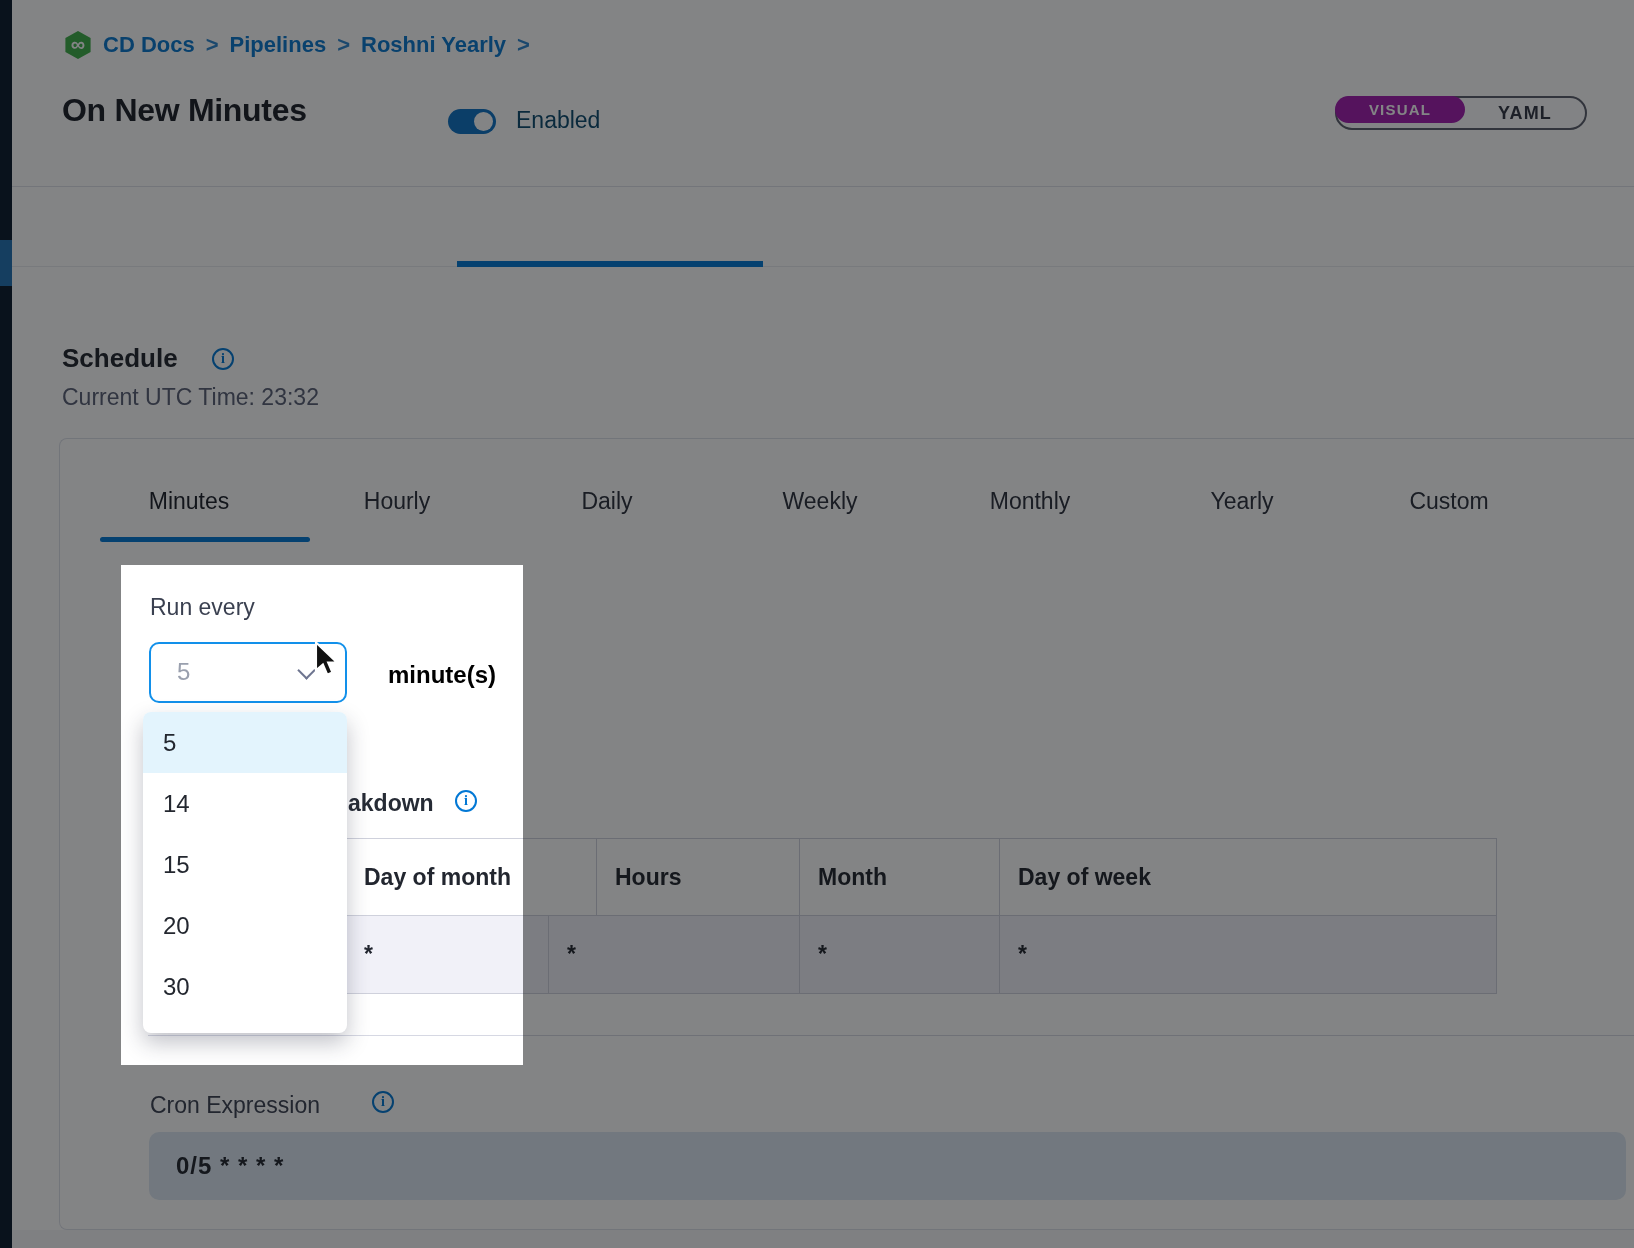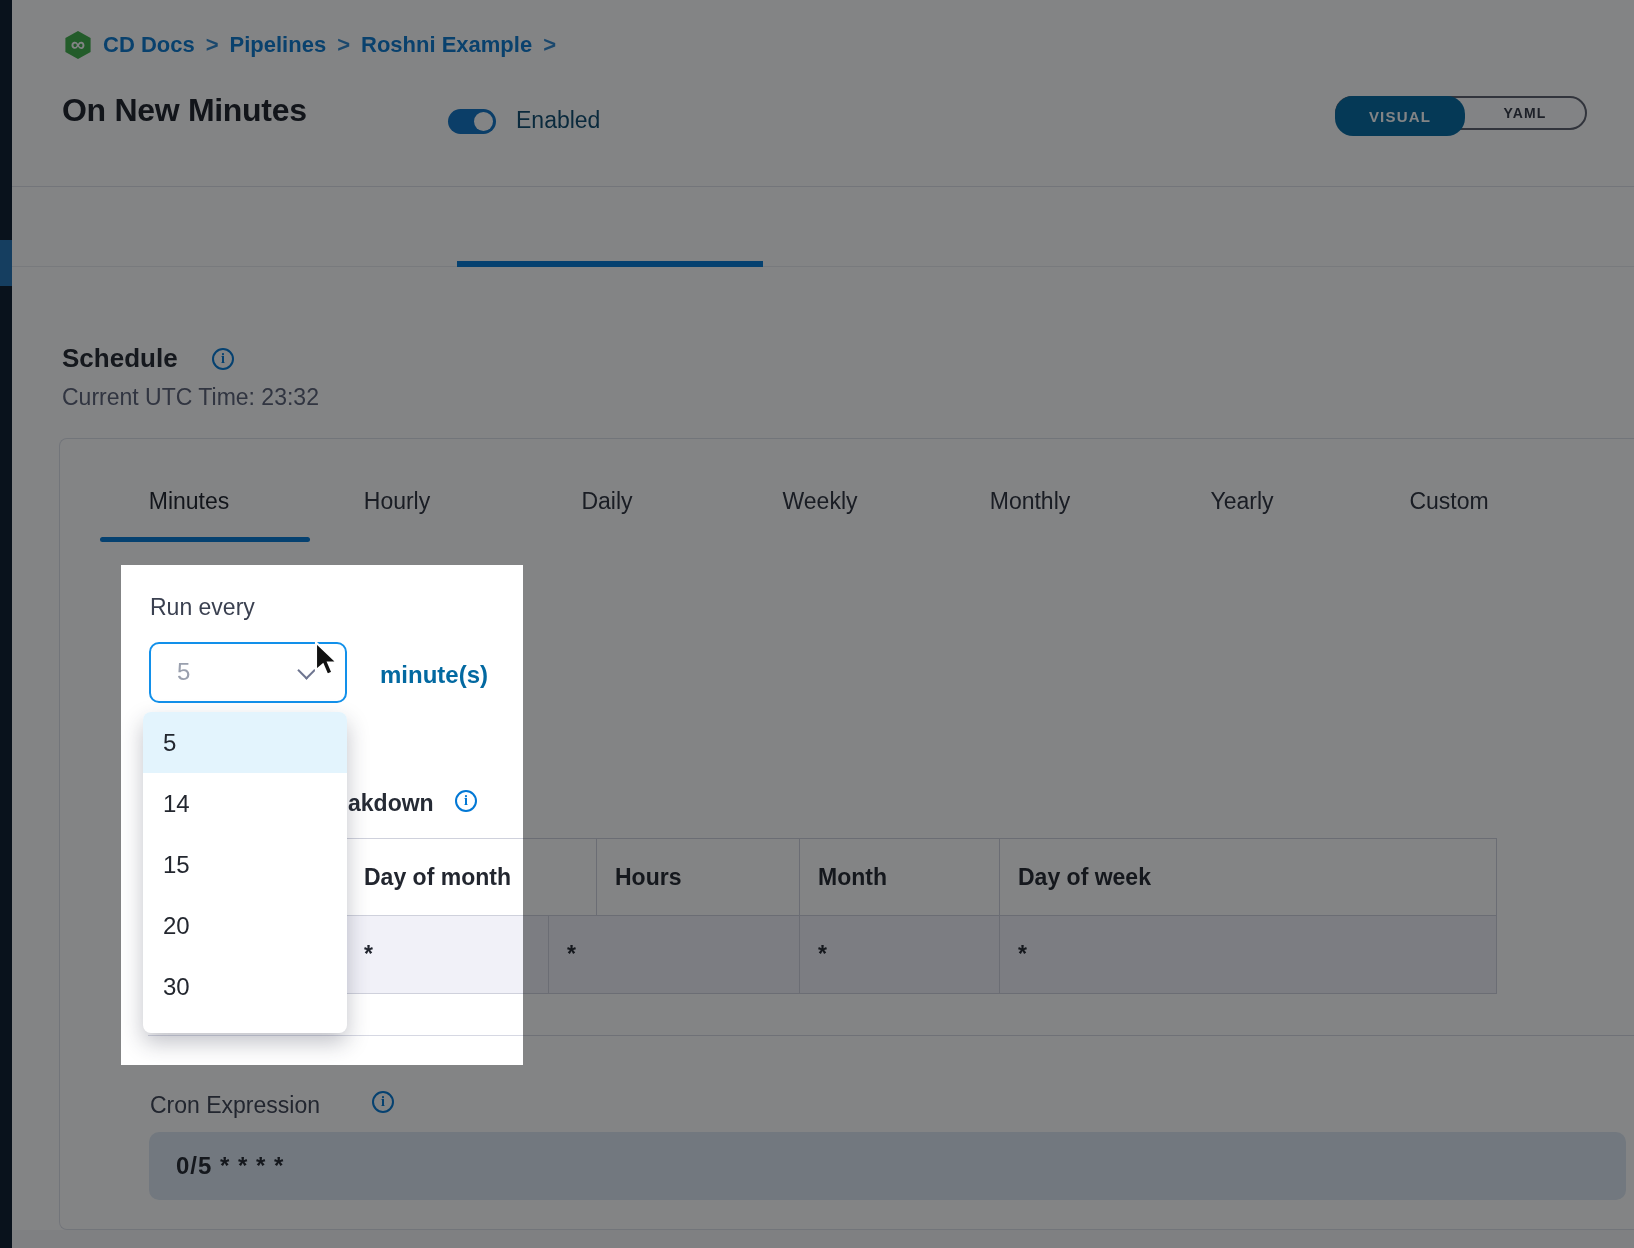--- a/index.html
+++ b/index.html
@@ -25,22 +25,22 @@
   .crumb-sep { color:#2f87cf; font-weight:600; }
 
   
   .page-title { left:62px; top:92px; font-size:32px; font-weight:700; color:#1c2029; letter-spacing:-0.3px; }
   .toggle { left:448px; top:109px; width:48px; height:25px; background:#0e72c4; border-radius:13px; }
   .toggle-knob { position:absolute; right:3px; top:3px; width:19px; height:19px; background:#ffffff; border-radius:50%; }
   .enabled-label { left:516px; top:107px; font-size:23px; color:#0c4a6e; }
 
   
   .view-toggle { left:1335px; top:96px; width:252px; height:34px; border:2px solid #5b5e6c; border-radius:18px; background:#fdfdfe; display:flex; }
-  .vt-visual { width:130px; margin:-2px 0 -2px -2px; height:40px; background:#0369a1; color:#ffffff; border-radius:18px; display:flex; align-items:center; justify-content:center; font-size:15px; font-weight:700; letter-spacing:1.2px;text-align:right; }
-  .vt-yaml { flex:1; display:flex; align-items:center; justify-content:center; font-size:14px; font-weight:700; letter-spacing:1.2px; color:#333744;border-radius:14px; }
+  .vt-visual { width:130px; margin:-2px 0 -2px -2px; height:27px; background:#a21caf; color:#ffffff; border-radius:18px; display:flex; align-items:center; justify-content:center; font-size:15px; font-weight:700; letter-spacing:1.2px;text-align:right; }
+  .vt-yaml { flex:1; display:flex; align-items:center; justify-content:center; font-size:18px; font-weight:700; letter-spacing:1.2px; color:#333744;border-radius:14px; }
 
   
   .steps-bar { left:12px; top:186px; width:1622px; height:81px; background:#ffffff; border-top:1px solid #dfe1e9; border-bottom:1px solid #e8eaef; z-index:1; }
   .step-check { left:105px; top:208px; width:34px; height:34px; border-radius:50%; background:#3fae49; color:#fff; display:flex; align-items:center; justify-content:center; font-size:19px; font-weight:700; }
   .step-check::before { content:"\2713"; }
   .step-label-1 { left:158px; top:212px; font-size:23px; font-weight:500; color:#262b35; }
   .step-chevron { top:206px; font-size:32px; color:#8d90a2; font-weight:400; }
   .step-chevron::before { content:"\203A"; }
   .chev-1 { left:394px; }
   .chev-2 { left:792px; }
@@ -90,41 +90,41 @@
   .page-bottom { left:12px; top:1230px; width:1622px; height:18px; background:#f6f7f9; }
 
   
   .spotlight { left:121px; top:565px; width:402px; height:500px; box-shadow:0 0 0 4000px rgba(8,9,12,0.5); z-index:40; pointer-events:none; }
 
   
   .run-every-label { left:150px; top:594px; font-size:23px; font-weight:500; color:#3a4050; }
   .minute-select { left:149px; top:642px; width:198px; height:61px; background:#ffffff; border:2px solid #1290ea; border-radius:10px; }
   .select-value { position:absolute; left:26px; top:0; line-height:56px; font-size:24px; color:#9aa0ae; }
   .select-chevron { position:absolute; right:32px; top:20px; width:13px; height:13px; border-right:2.5px solid #6e7590; border-bottom:2.5px solid #6e7590; transform:rotate(45deg); }
-  .minutes-unit { left:380px; top:661px; font-size:24px; font-weight:600; color:#0369a1; }
+  .minutes-unit { left:388px; top:661px; font-size:24px; font-weight:600; color:#000000; }
 
   .dropdown { left:143px; top:712px; width:204px; height:321px; background:#ffffff; border-radius:8px; box-shadow:0 10px 22px rgba(35,40,60,0.28); z-index:45; overflow:hidden; }
   .dd-option { height:61px; display:flex; align-items:center; padding-left:20px; font-size:24px; color:#23272f; }
   .dd-option.active { background:#e3f4fd; }
 
   .cursor { left:313px; top:641px; z-index:50; }
 </style>
 </head>
 <body>
 
 <div class="abs left-rail"></div>
 <div class="abs rail-accent"></div>
 
 <div class="abs breadcrumb">
   <span class="crumb-icon"></span>
   <span>CD Docs</span>
   <span class="crumb-sep">&gt;</span>
   <span>Pipelines</span>
   <span class="crumb-sep">&gt;</span>
-  <span>Roshni Example</span>
+  <span>Roshni Yearly</span>
   <span class="crumb-sep">&gt;</span>
 </div>
 
 <div class="abs page-title">On New Minutes</div>
 <div class="abs toggle">
     <span class="toggle-knob"></span>
   </div>
 <div class="abs enabled-label">Enabled</div>
 
 <div class="abs view-toggle">

